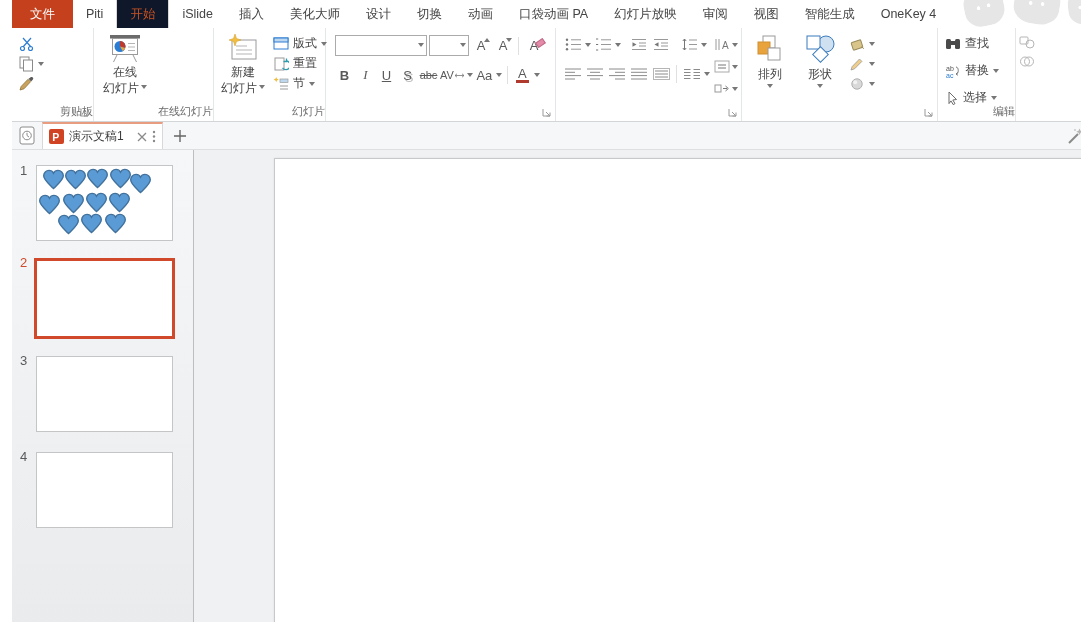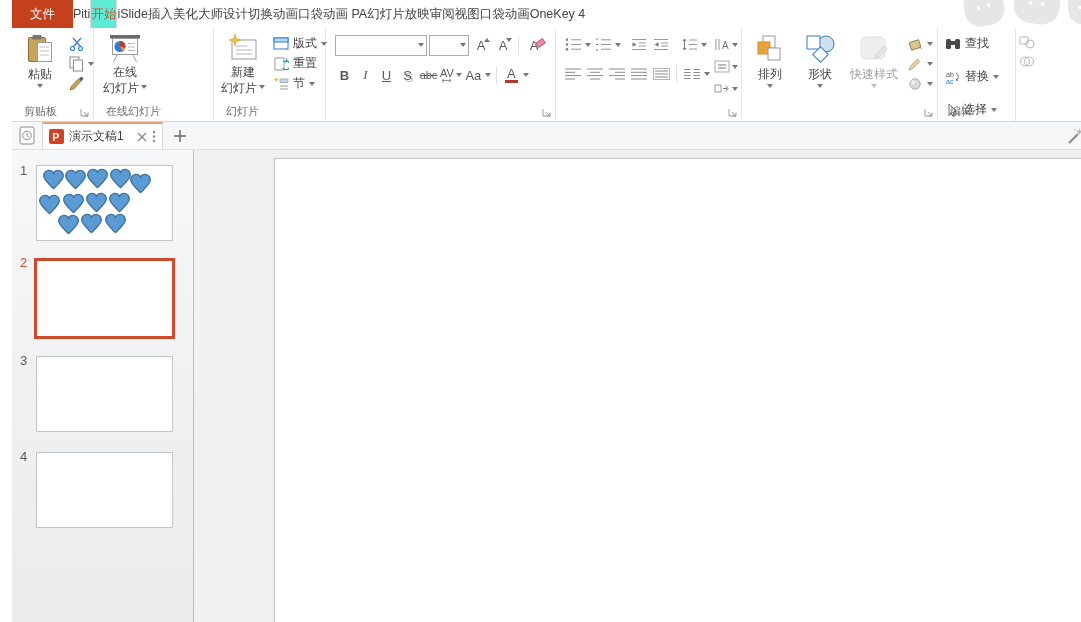--- a/index.html
+++ b/index.html
@@ -3,38 +3,38 @@
 <meta charset="utf-8">
 <style>
   * { margin:0; padding:0; box-sizing:border-box; }
   html,body { width:1081px; height:622px; overflow:hidden;
     font-family:"Liberation Sans","DejaVu Sans",sans-serif; background:#fff; }
   .app { position:relative; width:1081px; height:464px; background:#fff;margin-left:12px; }
 
   
   .menu-bar { position:absolute; left:0; top:0; width:100%; height:28px; background:#fff; z-index:5; }
   .menu-row { display:flex; height:28px; align-items:stretch; position:relative; z-index:2; }
-  .mtab { padding:0 0; line-height:28px; font-size:12.5px; color:#444; white-space:nowrap; cursor:default; }
+  .mtab { padding:0 13px; line-height:28px; font-size:12.5px; color:#444; white-space:nowrap; cursor:default; }
   .mtab.file { background:var(--accent-file,#C5411E); color:#fff; padding:0 18px; }
-  .mtab.active { background:#5eead4; color:var(--active-tab-text,#C75323);
+  .mtab.active { background:#0f172a; color:var(--active-tab-text,#C75323);
     border-left:1px solid #d8d8d8; border-right:1px solid #d8d8d8;text-align:right; }
   .blob { position:absolute; background:
       radial-gradient(circle at 36% 50%, #fff 1.6px, transparent 2.1px),
       radial-gradient(circle at 62% 48%, #fff 1.6px, transparent 2.1px), #d9d9d9;
     border-radius:42%; opacity:.65; z-index:1; }
   .blob.b1 { left:952px; top:-12px; width:40px; height:38px; transform:rotate(-12deg); }
   .blob.b2 { left:1002px; top:-16px; width:46px; height:40px; transform:rotate(9deg); }
   .blob.b3 { left:1056px; top:-10px; width:34px; height:34px; transform:rotate(-6deg); }
 
   
   .ribbon { position:absolute; left:0; top:28px; width:100%; height:94px; background:#fff;
     border-bottom:1px solid #d2d6d9; display:flex; align-items:stretch; z-index:4; overflow:hidden; }
   .rgroup { position:relative; border-right:1px solid #e4e6e8; padding:3px 3px 17px 3px;
     display:flex; align-items:flex-start; flex:0 0 auto; }
-  .rg-label { position:absolute; left:12px; right:0; bottom:2px; text-align:left;
+  .rg-label { position:absolute; left:0; right:0; bottom:2px; text-align:right;
     font-size:11px; color:#6b6b6b; white-space:nowrap; }
   .dlg { position:absolute; right:3px; bottom:3px; width:10px; height:10px; }
   .bigbtn { display:flex; flex-direction:column; align-items:center; justify-content:flex-start;
     padding-top:3px; min-width:50px; height:72px; cursor:default; }
   .bigbtn .cap { font-size:12px; color:#444; line-height:14px; text-align:center; margin-top:2px; white-space:nowrap; }
   .bigbtn.disabled .cap { color:#a0a0a0; }
   .minicol { display:flex; flex-direction:column; gap:1px; padding-top:3px; }
   .minibtn { height:19px; display:flex; align-items:center; gap:4px; padding:0 4px;
     font-size:12px; color:#444; white-space:nowrap; cursor:default; }
   .dd { width:0; height:0; border-left:3.5px solid transparent; border-right:3.5px solid transparent;
@@ -50,21 +50,21 @@
   .combo.name { width:92px; } .combo.size { width:40px; }
   .tbtn { min-width:19px; height:20px; display:inline-flex; align-items:center; justify-content:center;
     font-size:13px; color:#5a5a5a; cursor:default; }
   .tbtn.b { font-weight:bold; }
   .tbtn.i { font-style:italic; font-family:"Liberation Serif","DejaVu Serif",serif; }
   .tbtn.u { text-decoration:underline; }
   .tbtn.s { text-shadow:1.5px 1.5px 0 #bbb; }
   .tbtn.abc { font-size:11px; text-decoration:line-through; }
   .tbtn.acolor { flex-direction:column; line-height:11px; }
   .tbtn.acolor .bar { width:13px; height:3px; background:#B03A2E; margin-top:1px; }
-  .av { display:inline-flex; flex-direction:column; align-items:center; line-height:10px; font-size:11px; color:#5a5a5a; }
+  .av { display:inline-flex; flex-direction:row; align-items:center; line-height:10px; font-size:11px; color:#5a5a5a; }
   .vsep { width:1px; height:18px; background:#e0e0e0; margin:0 3px; }
   .supA { position:relative; font-size:13px; color:#5a5a5a; width:20px; text-align:center; }
   .supA .tri { position:absolute; right:1px; top:0; }
   .tri-up { width:0; height:0; border-left:3px solid transparent; border-right:3px solid transparent; border-bottom:4px solid #777; }
   .tri-dn { width:0; height:0; border-left:3px solid transparent; border-right:3px solid transparent; border-top:4px solid #777; }
   .eraserA { position:relative; font-size:13px; color:#5a5a5a; width:20px; text-align:center; }
   .eraserA .er { position:absolute; right:-1px; top:2px; width:9px; height:6px; background:#E38BA8;
     border:1px solid #c06a88; transform:rotate(-35deg); }
 
   
@@ -118,40 +118,28 @@
       <div class="mtab">iSlide</div>
       <div class="mtab">插入</div>
       <div class="mtab">美化大师</div>
       <div class="mtab">设计</div>
       <div class="mtab">切换</div>
       <div class="mtab">动画</div>
       <div class="mtab">口袋动画 PA</div>
       <div class="mtab">幻灯片放映</div>
       <div class="mtab">审阅</div>
       <div class="mtab">视图</div>
-      <div class="mtab">口袋动画</div>
+      <div class="mtab">智能生成</div>
       <div class="mtab">OneKey 4</div>
     </div>
   </div>
 
   <div class="ribbon">
 
     <div class="rgroup" style="width:82px">
-      <div class="bigbtn">
-        <span class="iconbox">
-          <svg width="27" height="31" viewBox="0 0 27 31">
-            <rect x="1.5" y="3.5" width="17" height="24" rx="1.5" fill="#C9A35B" stroke="#8E6F35"></rect>
-            <rect x="5.5" y="1" width="9" height="4.5" rx="1" fill="#767676"></rect>
-            <rect x="10.5" y="8.5" width="14" height="19" fill="#fff" stroke="#9a9a9a"></rect>
-            <path d="M13 13h9M13 17h9M13 21h9" stroke="#c2c2c2"></path>
-          </svg>
-        </span>
-        <span class="cap">粘贴</span>
-        <span class="dd" style="margin-top:3px"></span>
-      </div>
       <div class="minicol">
         <div class="minibtn">
           <span class="iconbox">
             <svg width="15" height="14" viewBox="0 0 15 14">
               <path d="M4 1l8 9M12 1L4 10" stroke="#2B7CD3" stroke-width="1.2" fill="none"></path>
               <circle cx="3.5" cy="11.5" r="2" fill="none" stroke="#2B7CD3" stroke-width="1.2"></circle>
               <circle cx="11.5" cy="11.5" r="2" fill="none" stroke="#2B7CD3" stroke-width="1.2"></circle>
             </svg>
           </span>
         </div>
@@ -425,30 +413,20 @@
         <span class="iconbox">
           <svg width="31" height="31" viewBox="0 0 31 31">
             <circle cx="21" cy="10" r="8" fill="#cfe0f1" stroke="#3B7BBE"></circle>
             <rect x="2" y="2" width="13" height="13" fill="#fff" stroke="#3B7BBE"></rect>
             <rect x="10" y="15" width="11" height="11" fill="#fff" stroke="#3B7BBE" transform="rotate(45 15.5 20.5)"></rect>
           </svg>
         </span>
         <span class="cap">形状</span>
         <span class="dd" style="margin-top:3px"></span>
       </div>
-      <div class="bigbtn disabled" style="min-width:58px">
-        <span class="iconbox" style="opacity:.55">
-          <svg width="32" height="31" viewBox="0 0 32 31">
-            <rect x="3" y="3" width="24" height="22" rx="5" fill="#e3e3e3" stroke="#c4c4c4"></rect>
-            <path d="M18 20l8-8 3 3-8 8-4 1z" fill="#d0d0d0" stroke="#b5b5b5"></path>
-          </svg>
-        </span>
-        <span class="cap">快速样式</span>
-        <span class="dd" style="margin-top:3px; opacity:.5"></span>
-      </div>
       <div class="minicol">
         <div class="minibtn">
           <span class="iconbox">
             <svg width="16" height="14" viewBox="0 0 16 14">
                 <rect x="3" y="4" width="10" height="8" rx="1" fill="#D9C48A" stroke="#9a8a5a" transform="rotate(-18 8 8)"></rect>
                 <path d="M12 10c1.5 0 2.5 1 2.5 2" stroke="#9a8a5a" fill="none"></path>
               </svg>
           </span>
             <span class="dd"></span>
         </div>
@@ -472,21 +450,21 @@
       </div>
       <span class="dlg">
         <svg width="10" height="10" viewBox="0 0 10 10">
             <path d="M1 1v7h7" fill="none" stroke="#9a9a9a"></path>
             <path d="M4 4l4 4M8 4.5V8H4.5" fill="none" stroke="#9a9a9a"></path>
           </svg>
       </span>
     </div>
 
     <div class="rgroup" style="width:78px">
-      <div class="minicol" style="gap:14px">
+      <div class="minicol" style="gap:8px">
         <div class="minibtn">
           <span class="iconbox">
             <svg width="16" height="13" viewBox="0 0 16 13">
                 <rect x="1" y="2" width="5" height="10" rx="1.5" fill="#4a4a4a"></rect>
                 <rect x="10" y="2" width="5" height="10" rx="1.5" fill="#4a4a4a"></rect>
                 <rect x="6" y="4" width="4" height="4" fill="#4a4a4a"></rect>
               </svg>
           </span>
           <span>查找</span>
         </div>

